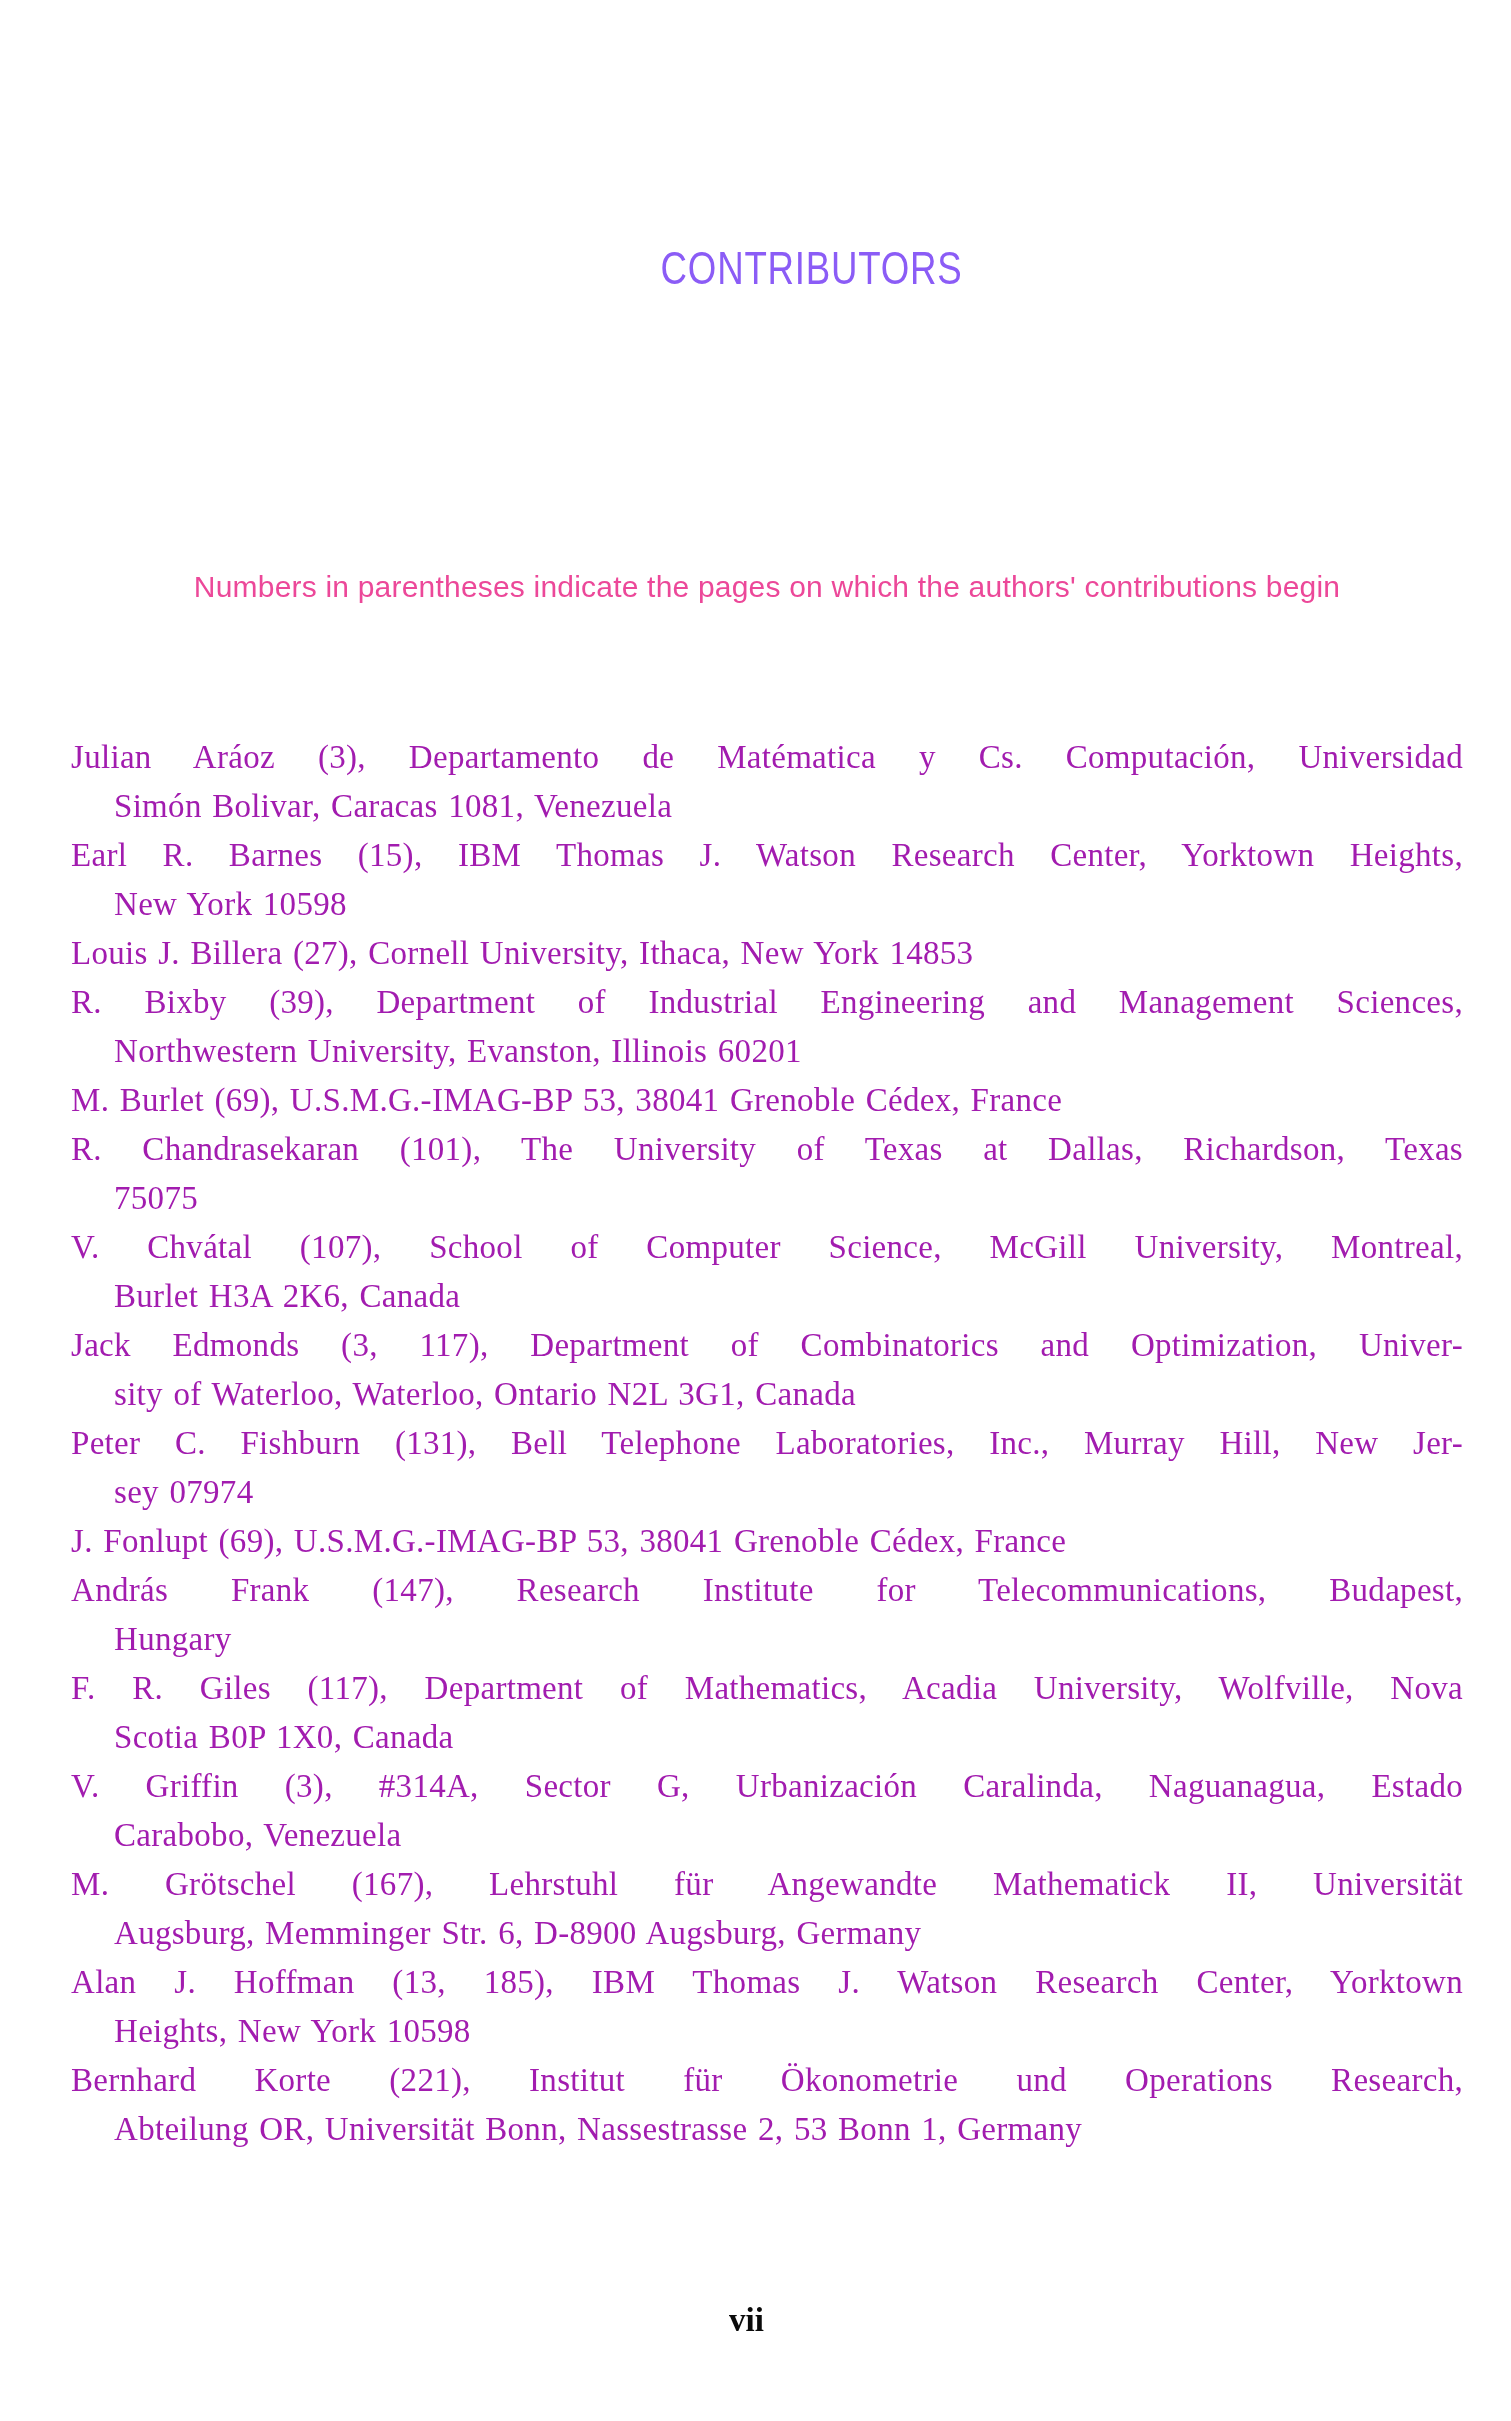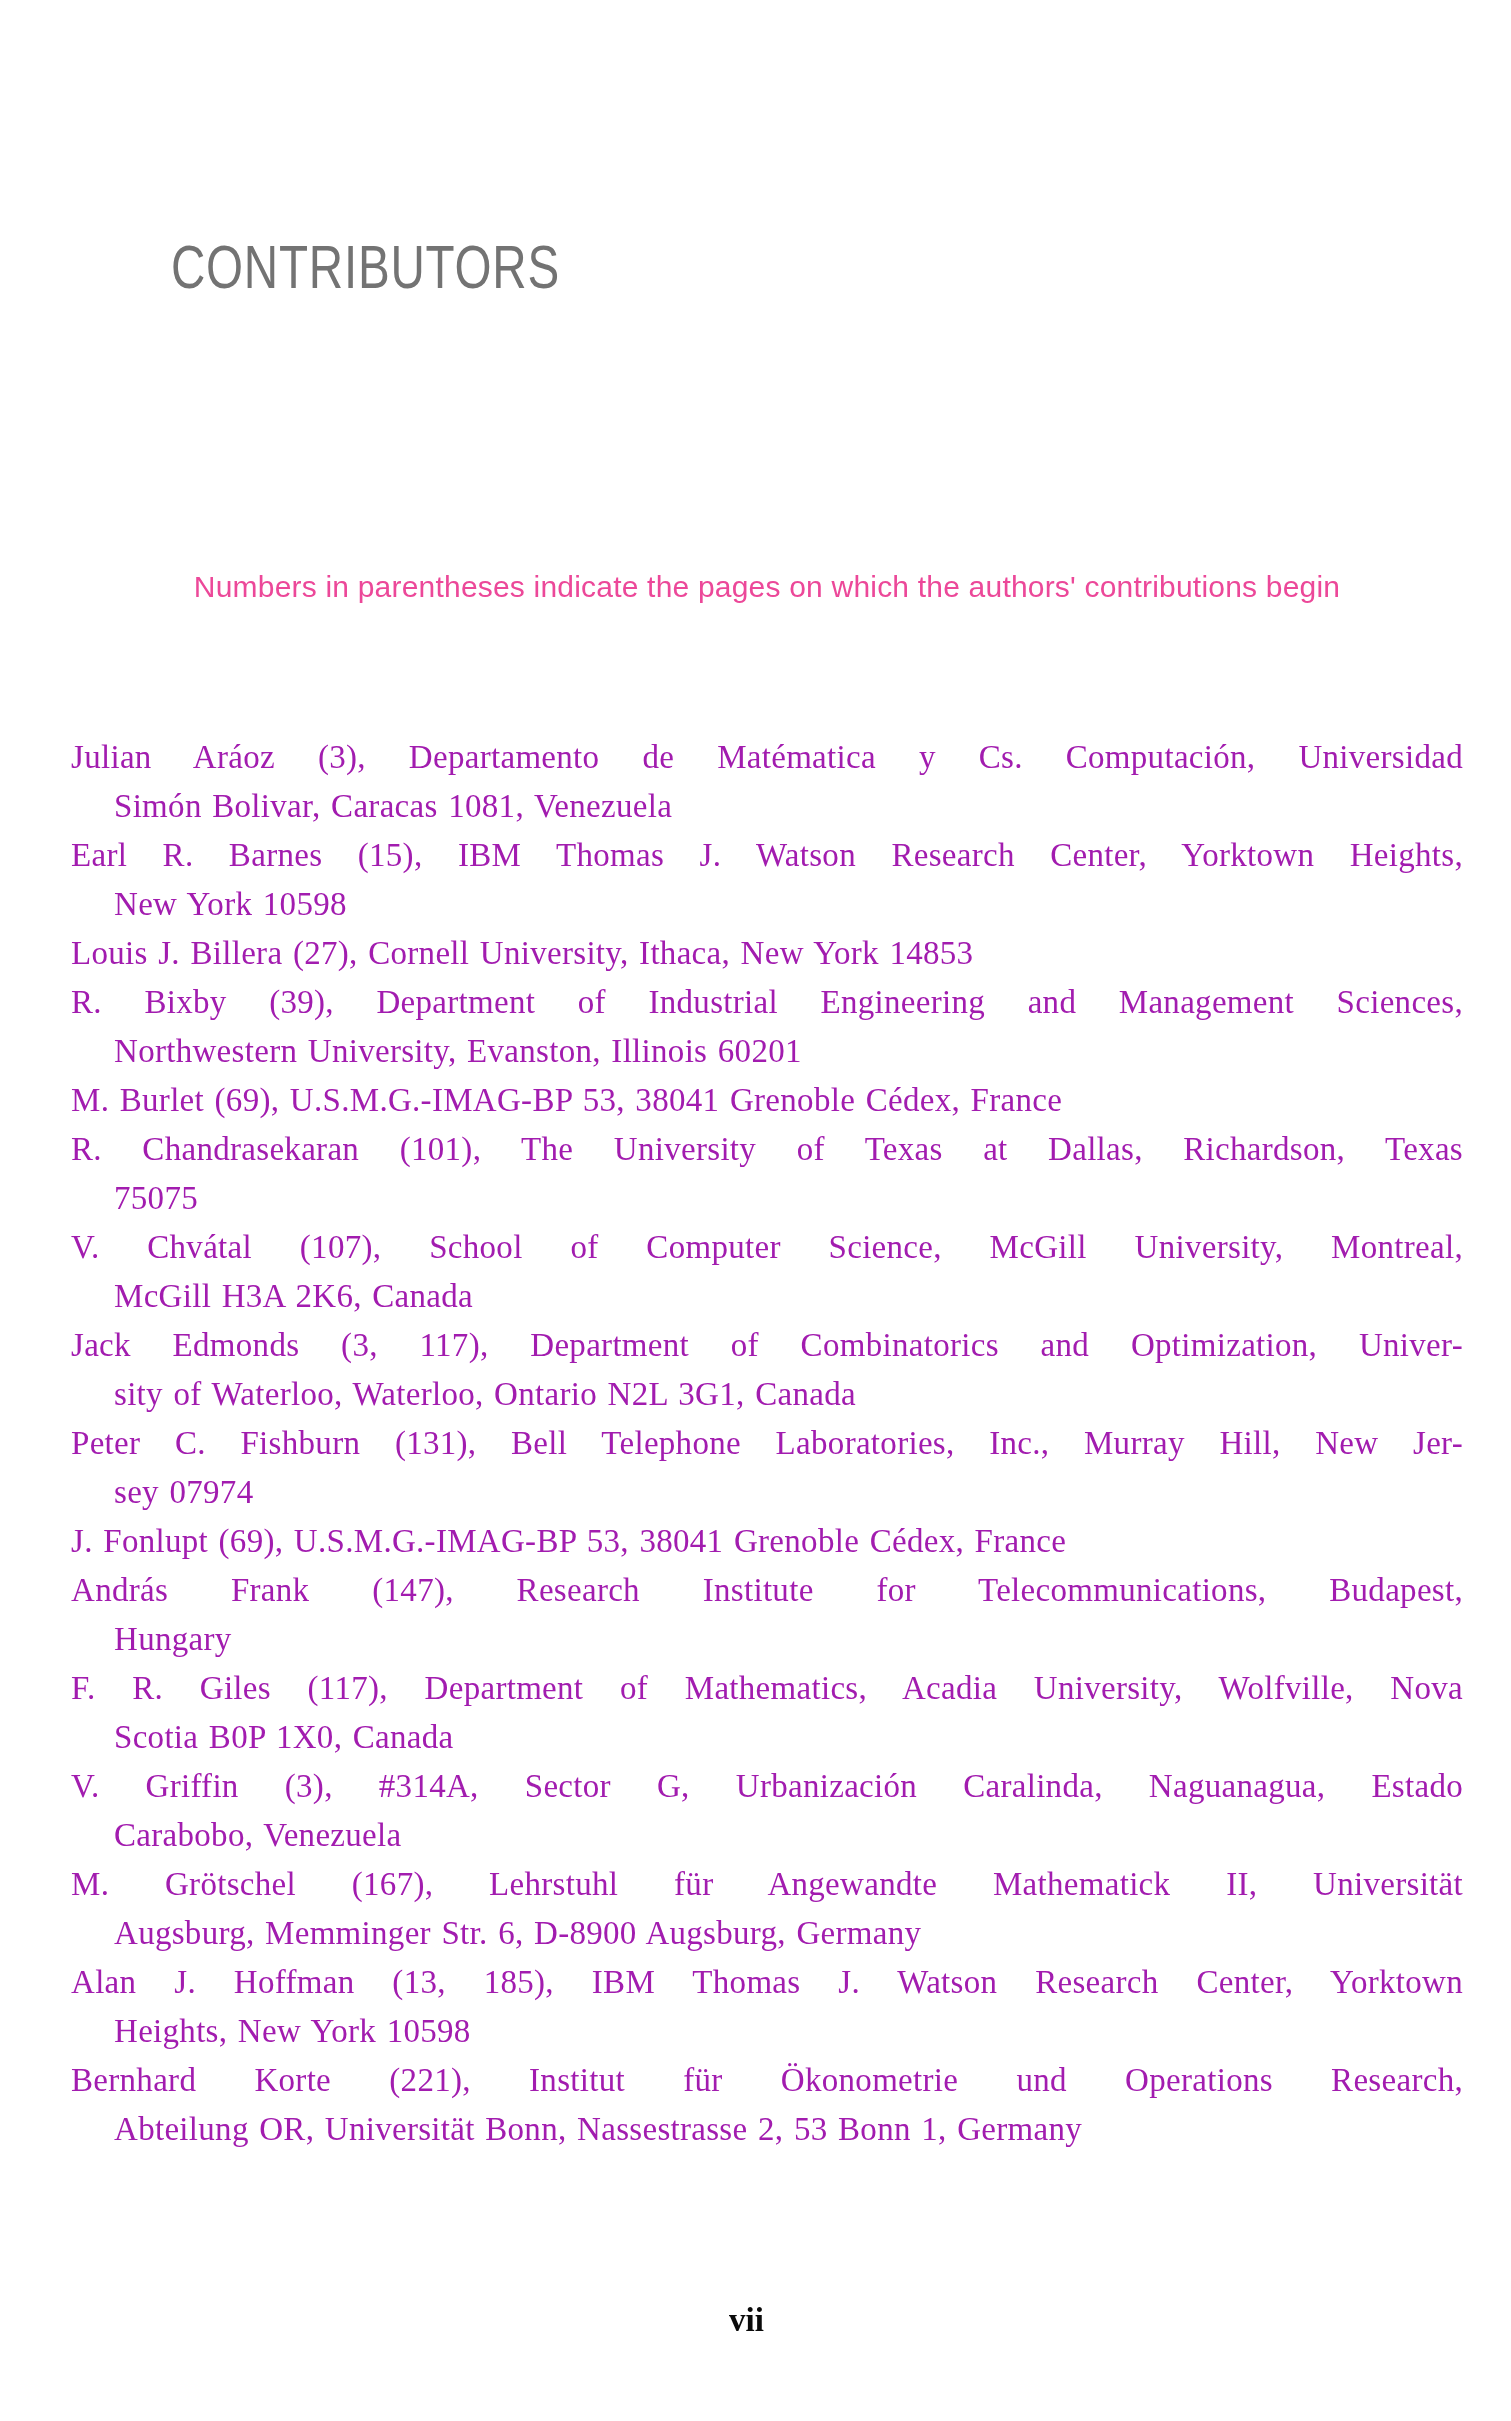--- a/index.html
+++ b/index.html
@@ -16,26 +16,27 @@
     color: #0b0b0b;
     overflow: hidden;
   }
   
   .title {
     position: absolute;
     top: 233px;
     left: 116px;  
     width: 1392px;
     margin: 0;
+    text-align: center;
     font-family: "Liberation Sans", "DejaVu Sans", sans-serif;
     font-weight: 400;
-    font-size: 61px;
+    font-size: 47px;
     line-height: 69px;
     letter-spacing: 1px;
-    color: #737373;
+    color: #8b5cf6;
   }
   .title .title-inner {
     display: inline-block;
     transform: scaleX(0.78);
     transform-origin: center;
   }
   
   .subtitle {
     position: absolute;
     top: 567px;
@@ -119,21 +120,21 @@
       </div>
       <div class="entry">
         <div class="line end">M. Burlet (69), U.S.M.G.-IMAG-BP 53, 38041 Grenoble Cédex, France</div>
       </div>
       <div class="entry">
         <div class="line fill">R. Chandrasekaran (101), The University of Texas at Dallas, Richardson, Texas</div>
         <div class="line cont end">75075</div>
       </div>
       <div class="entry">
         <div class="line fill">V. Chvátal (107), School of Computer Science, McGill University, Montreal,</div>
-        <div class="line cont end">McGill H3A 2K6, Canada</div>
+        <div class="line cont end">Burlet H3A 2K6, Canada</div>
       </div>
       <div class="entry">
         <div class="line fill">Jack Edmonds (3, 117), Department of Combinatorics and Optimization, Univer-</div>
         <div class="line cont end">sity of Waterloo, Waterloo, Ontario N2L 3G1, Canada</div>
       </div>
       <div class="entry">
         <div class="line fill">Peter C. Fishburn (131), Bell Telephone Laboratories, Inc., Murray Hill, New Jer-</div>
         <div class="line cont end">sey 07974</div>
       </div>
       <div class="entry">

